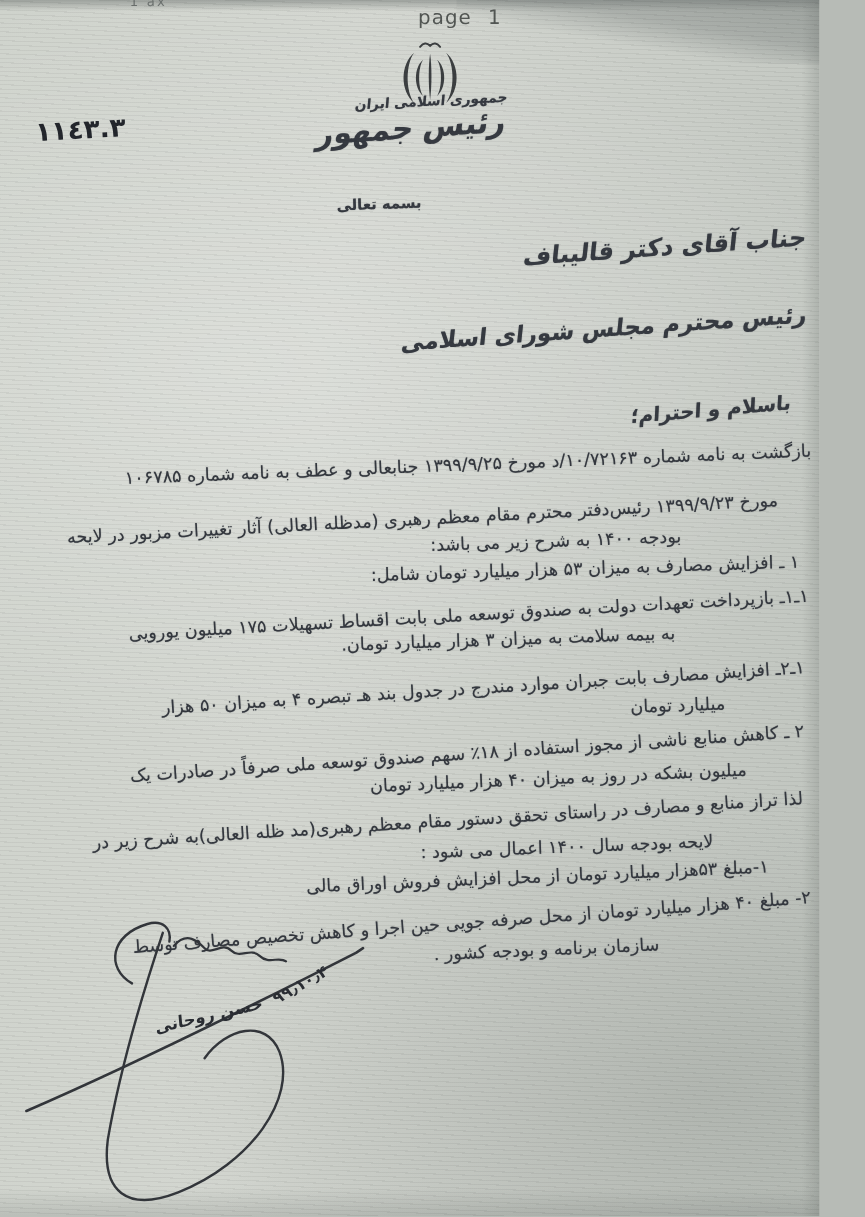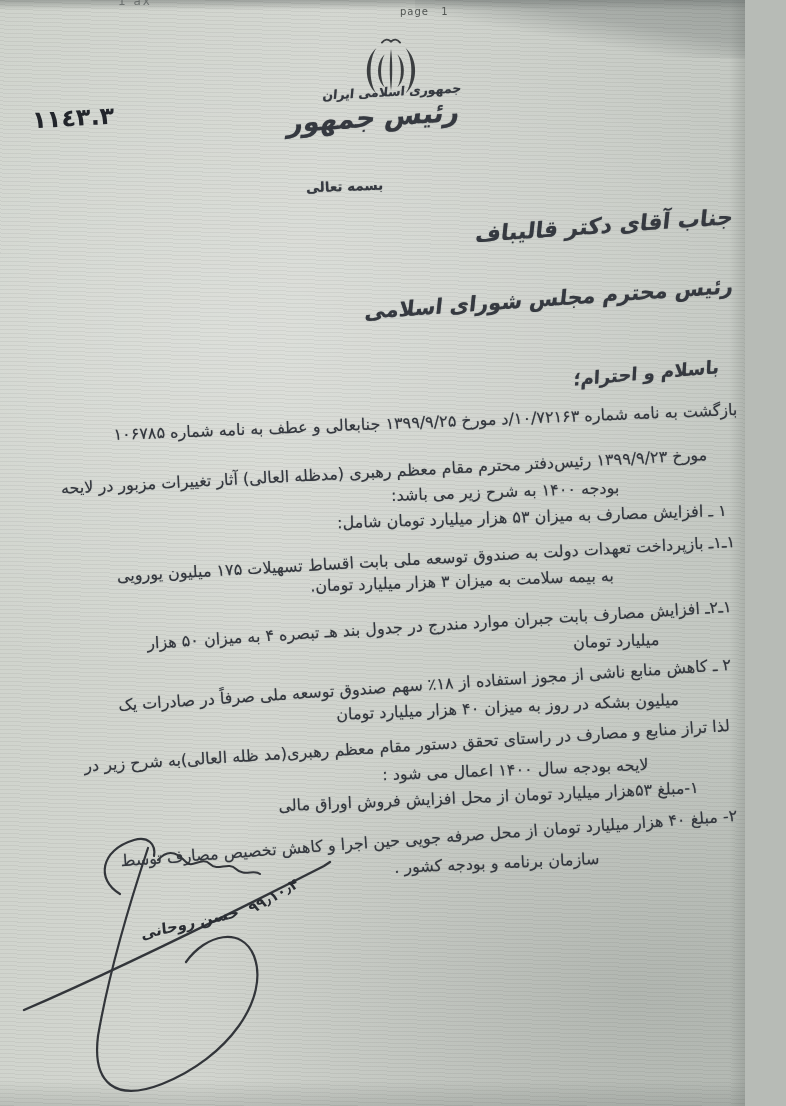--- a/index.html
+++ b/index.html
@@ -22,21 +22,21 @@
   .edge-bottom{position:absolute;left:0;bottom:0;width:100%;height:26px;
     background:linear-gradient(0deg,rgba(104,110,106,.22),rgba(104,110,106,0));}
   .grain{position:absolute;inset:0;opacity:.05;pointer-events:none;
     background:repeating-linear-gradient(2deg,#000 0 1px,transparent 1px 4px);}
 
   .txt{position:absolute;white-space:nowrap;}
   .rtl{direction:rtl;unicode-bidi:plaintext;}
   .soft{text-shadow:0 0 1px rgba(52,56,62,.55);}
 
   .top-fragment{left:118px;top:-6px;font-size:12px;color:#6d7270;letter-spacing:2px;}
-  .page-label{left:400px;top:6px;font-size:10px;color:#52565​3;color:#525653;word-spacing:8px;letter-spacing:1px;}
+  .page-label{left:380px;top:6px;font-size:18px;color:#52565​3;color:#525653;word-spacing:8px;letter-spacing:1px;}
 
   .emblem{position:absolute;left:350px;top:36px;width:82px;height:66px;}
   .country{left:322px;top:84px;width:140px;text-align:center;font-size:12.5px;font-weight:bold;
     transform:rotate(-3deg) skewX(-8deg);}
   .office{left:330px;top:100px;width:130px;text-align:center;font-size:27px;font-weight:bold;
     transform:rotate(-4deg) skewX(-12deg);}
   .ref-number{left:32px;top:104px;font-size:24px;font-weight:bold;color:#23262c;
     transform:rotate(-3deg);letter-spacing:3px;}
 
   .invocation{right:362px;top:178px;font-size:13.5px;font-weight:bold;transform:rotate(-2deg);}

